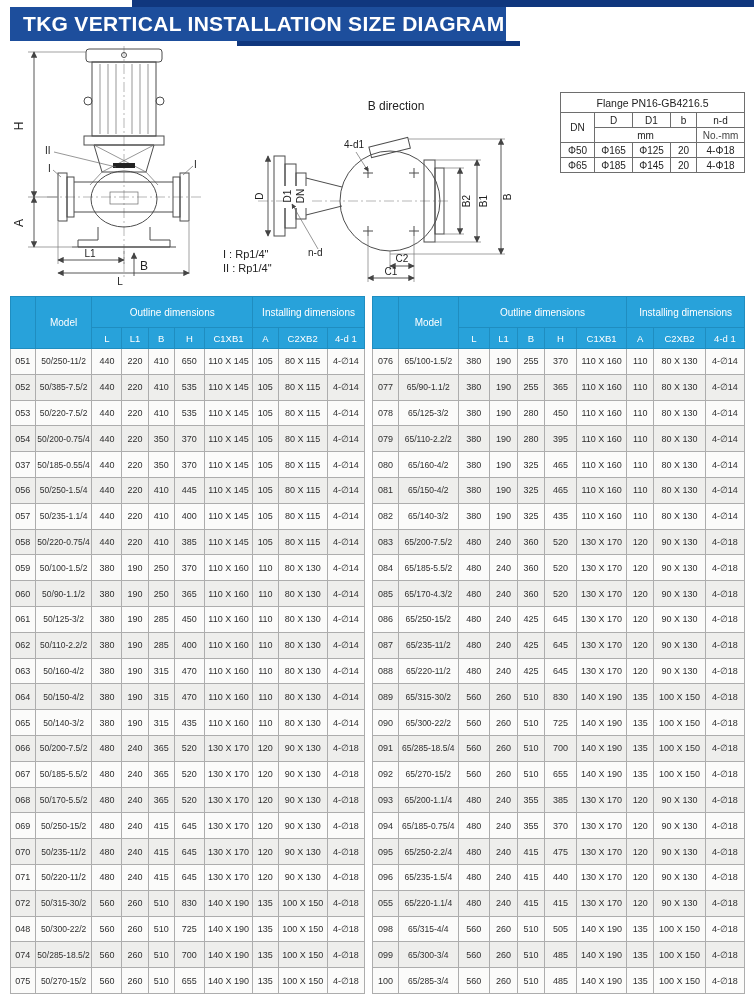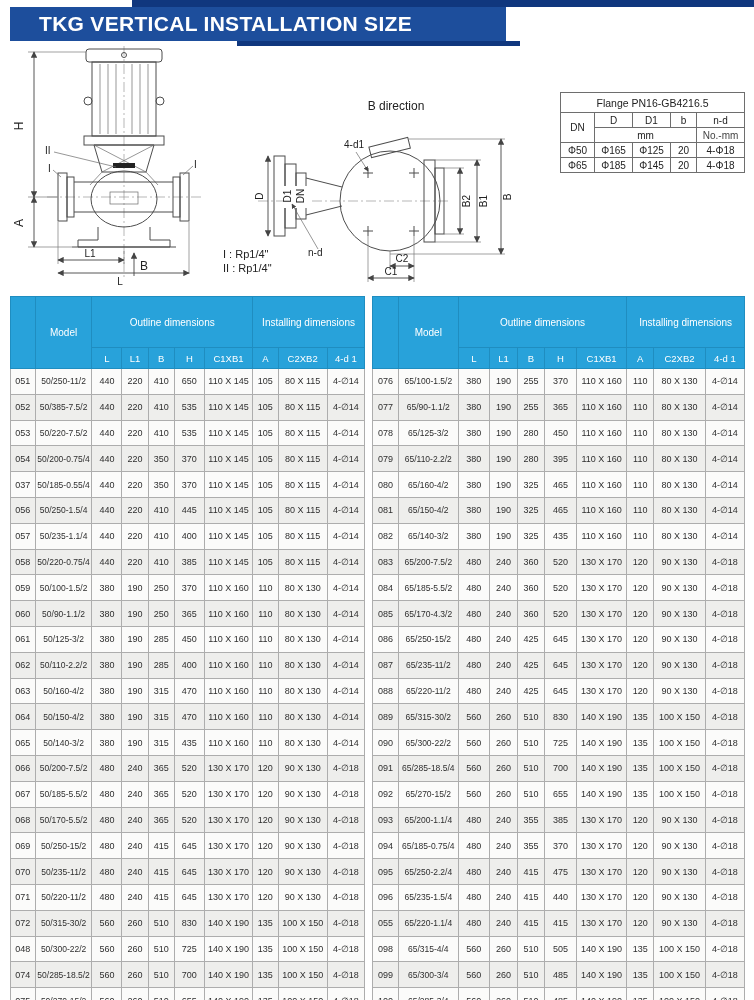--- a/index.html
+++ b/index.html
@@ -9,21 +9,21 @@
   }
   *{box-sizing:border-box;}
   html,body{margin:0;padding:0;}
   body{width:754px;height:1000px;background:#fff;font-family:"Liberation Sans",sans-serif;}
   .page{position:relative;width:754px;height:1000px;background:#fff;overflow:hidden;}
 
   
   .strip-top{position:absolute;left:132px;top:0;width:622px;height:7px;background:var(--banner-dark);}
   .strip-bottom{position:absolute;left:237px;top:41px;width:283px;height:5px;background:var(--banner-dark);}
   .banner{position:absolute;left:10px;top:7px;width:496px;height:34px;background:var(--banner-navy);
-          color:#fff;font-size:21px;font-weight:bold;letter-spacing:.3px;line-height:34px;padding-left:29px;}
+          color:#fff;font-size:21px;font-weight:bold;letter-spacing:.3px;line-height:34px;padding-left:13px;}
 
   
   svg{position:absolute;overflow:visible;}
   .art{fill:none;stroke:var(--ink);stroke-width:1;}
   .thin{fill:none;stroke:#6a6a6a;stroke-width:.7;}
   .cl{fill:none;stroke:#999;stroke-width:.7;stroke-dasharray:10 3 2 3;}
   .dim{fill:none;stroke:#444;stroke-width:.9;}
   .ext{fill:none;stroke:#7a7a7a;stroke-width:.7;}
   text.lbl{fill:#222;font-size:10px;font-family:"Liberation Sans",sans-serif;}
   text.big{font-size:12px;}
@@ -36,21 +36,21 @@
   .flange .sm{font-size:10px;color:#444;}
 
   
   .sizes{position:absolute;top:296px;border-collapse:collapse;table-layout:fixed;}
   .sizes.left{left:10px;width:355px;}
   .sizes.right{left:372px;width:373px;}
   .sizes col.c0{width:7%}.sizes col.c1{width:16%}.sizes col.c2{width:8.5%}
   .sizes col.c3{width:7.4%}.sizes col.c4{width:7.4%}.sizes col.c5{width:8.5%}
   .sizes col.c6{width:13.6%}.sizes col.c7{width:7.2%}.sizes col.c8{width:13.9%}.sizes col.c9{width:10.5%}
   .sizes thead th{background:var(--hdr-blue);color:#fff;border:1px solid var(--hdr-line);font-weight:normal;}
-  .sizes thead tr.g th{height:51px;font-size:10px;}
+  .sizes thead tr.g th{height:31px;font-size:10px;}
   .sizes thead tr.s th{height:21px;font-size:9.5px;}
   .sizes td{border:1px solid #adadad;font-size:9px;color:#2e2e2e;text-align:center;height:25.8px;padding:0 1px;
             white-space:nowrap;overflow:hidden;background:#fbfbfa;}
   .sizes tbody tr:nth-child(even) td{background:var(--row-alt);}
   .sizes td:nth-child(2){font-size:8.5px;}
   .sizes{border:1px solid #8d8d8d;}
 </style>
 </head>
 <body>
 

